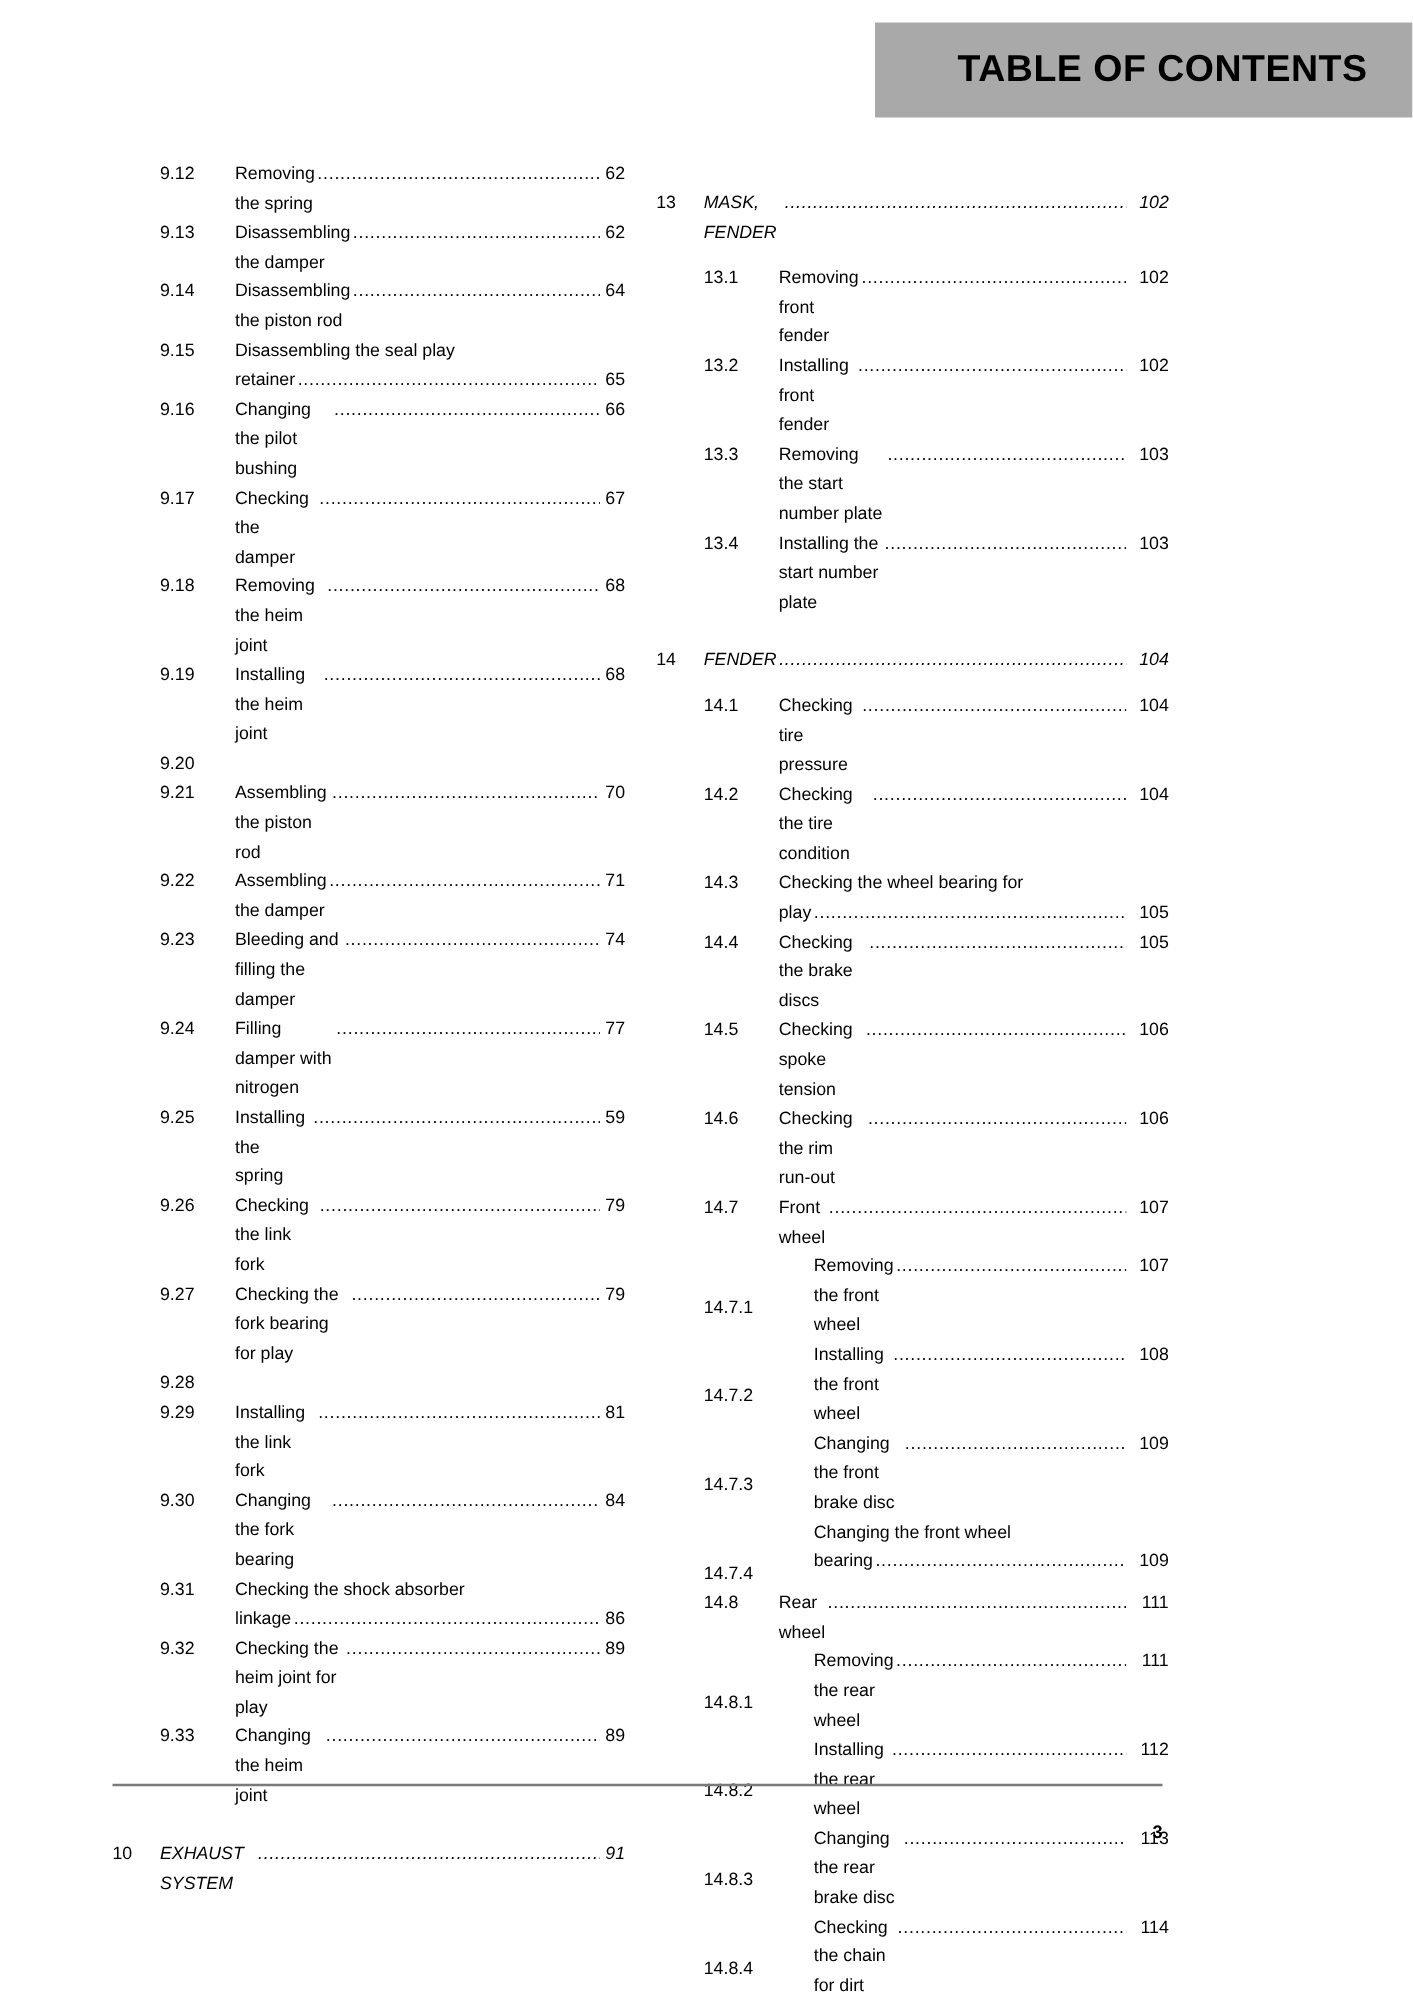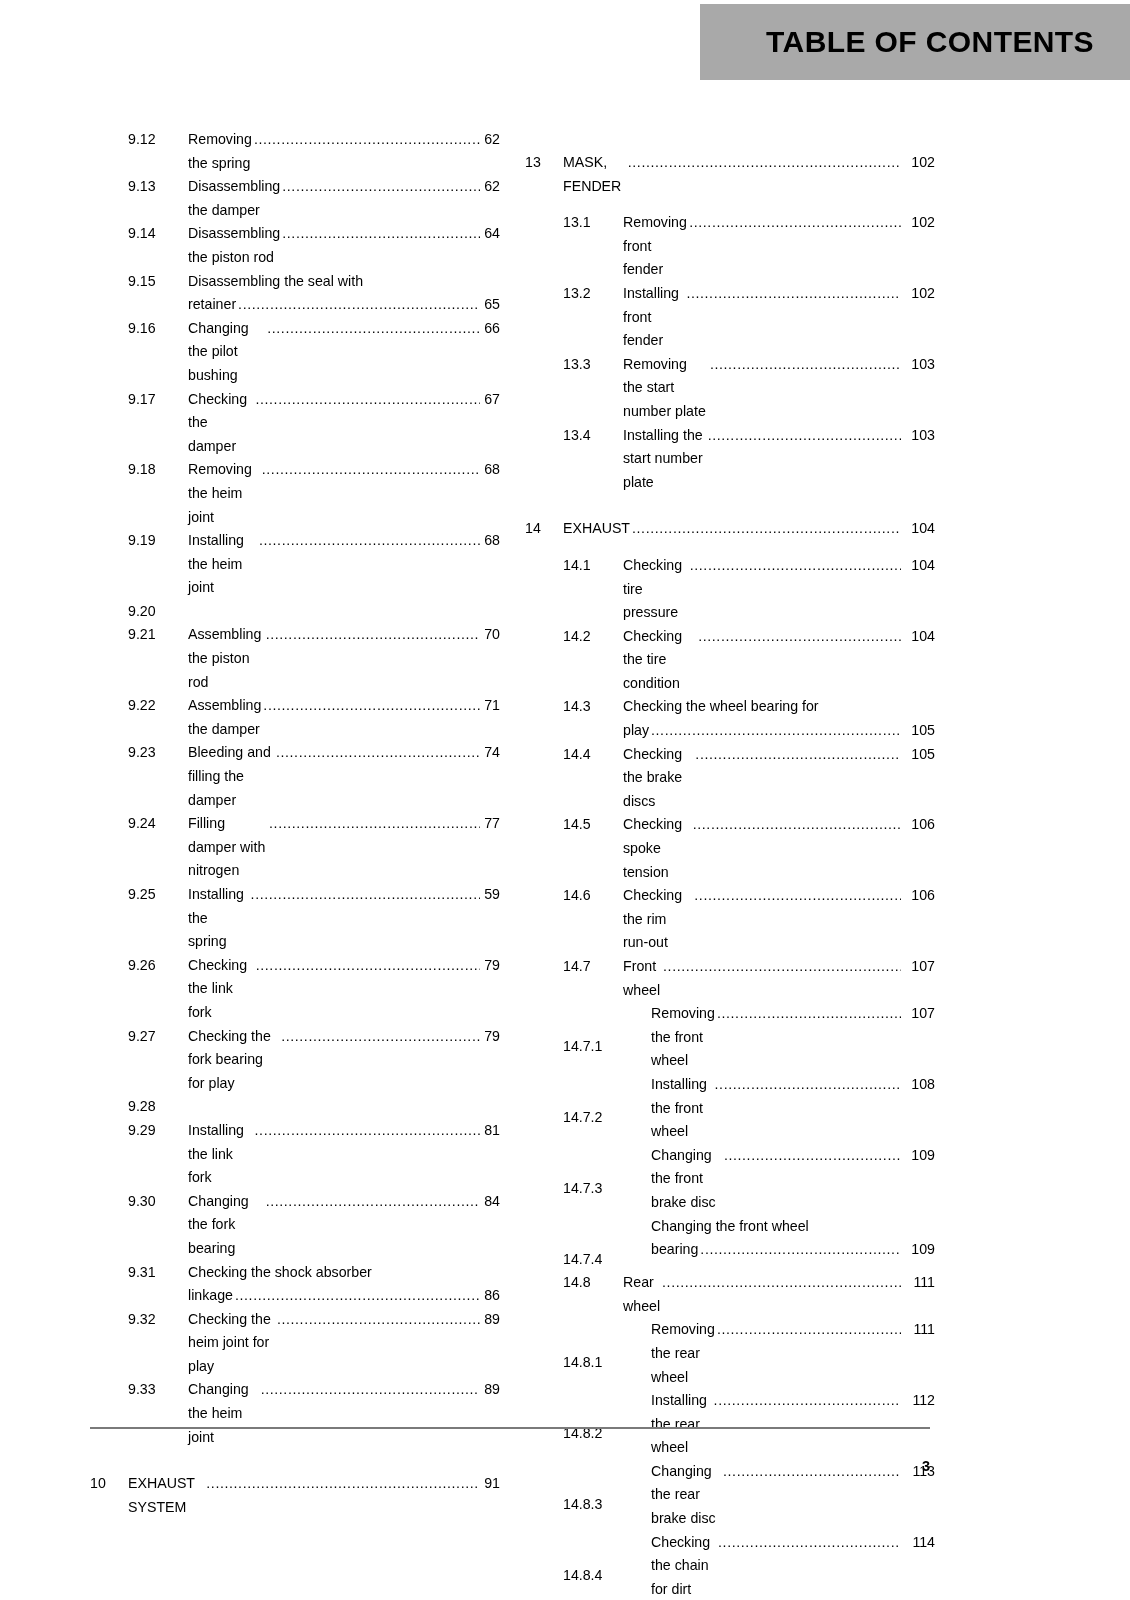--- a/index.html
+++ b/index.html
@@ -13,21 +13,21 @@
     font-family: "Liberation Sans", sans-serif;
     color: #000000;
     position: relative;
     overflow: hidden;
   }
 
   
   .header-banner {
     position: absolute;
     left: 700px;
-    top: 4px;
+    top: 18px;
     width: 430px;
     height: 76px;
     background: #a9a9a9;
     display: flex;
     align-items: center;
     justify-content: flex-end;
     box-sizing: border-box;
     padding-right: 36px;
   }
   .header-title {
@@ -71,20 +71,21 @@
   
   .lvl1 {
     margin-top: 23px;
     margin-bottom: 13px;
   }
   .lvl1 .num {
     width: 38px;
   }
   .lvl1 .body-wrap {
     margin-left: 0;
+    font-style: italic;
   }
 
   
   .lvl2 .num {
     width: 60px;
     margin-left: 38px;
   }
   
   .lvl3 .num {
     width: 88px;
@@ -178,21 +179,21 @@
             <span class="label">Disassembling the piston rod</span>
             <span class="leader"></span>
             <span class="page">64</span>
           </div>
         </div>
       </div>
       <div class="entry lvl2">
         <span class="num">9.15</span>
         <div class="body-wrap">
           <div class="line nodots">
-            <span class="label">Disassembling the seal with</span>
+            <span class="label">Disassembling the seal play</span>
           </div>
           <div class="line">
             <span class="label">retainer</span>
             <span class="leader"></span>
             <span class="page">65</span>
           </div>
         </div>
       </div>
       <div class="entry lvl2">
         <span class="num">9.16</span>
@@ -422,21 +423,21 @@
             <span class="label">Installing the start number plate</span>
             <span class="leader"></span>
             <span class="page pagewidth-3">103</span>
           </div>
         </div>
       </div>
       <div class="entry lvl1">
         <span class="num">14</span>
         <div class="body-wrap">
           <div class="line">
-            <span class="label">EXHAUST</span>
+            <span class="label">FENDER</span>
             <span class="leader"></span>
             <span class="page pagewidth-3">104</span>
           </div>
         </div>
       </div>
       <div class="entry lvl2">
         <span class="num">14.1</span>
         <div class="body-wrap">
           <div class="line">
             <span class="label">Checking tire pressure</span>

